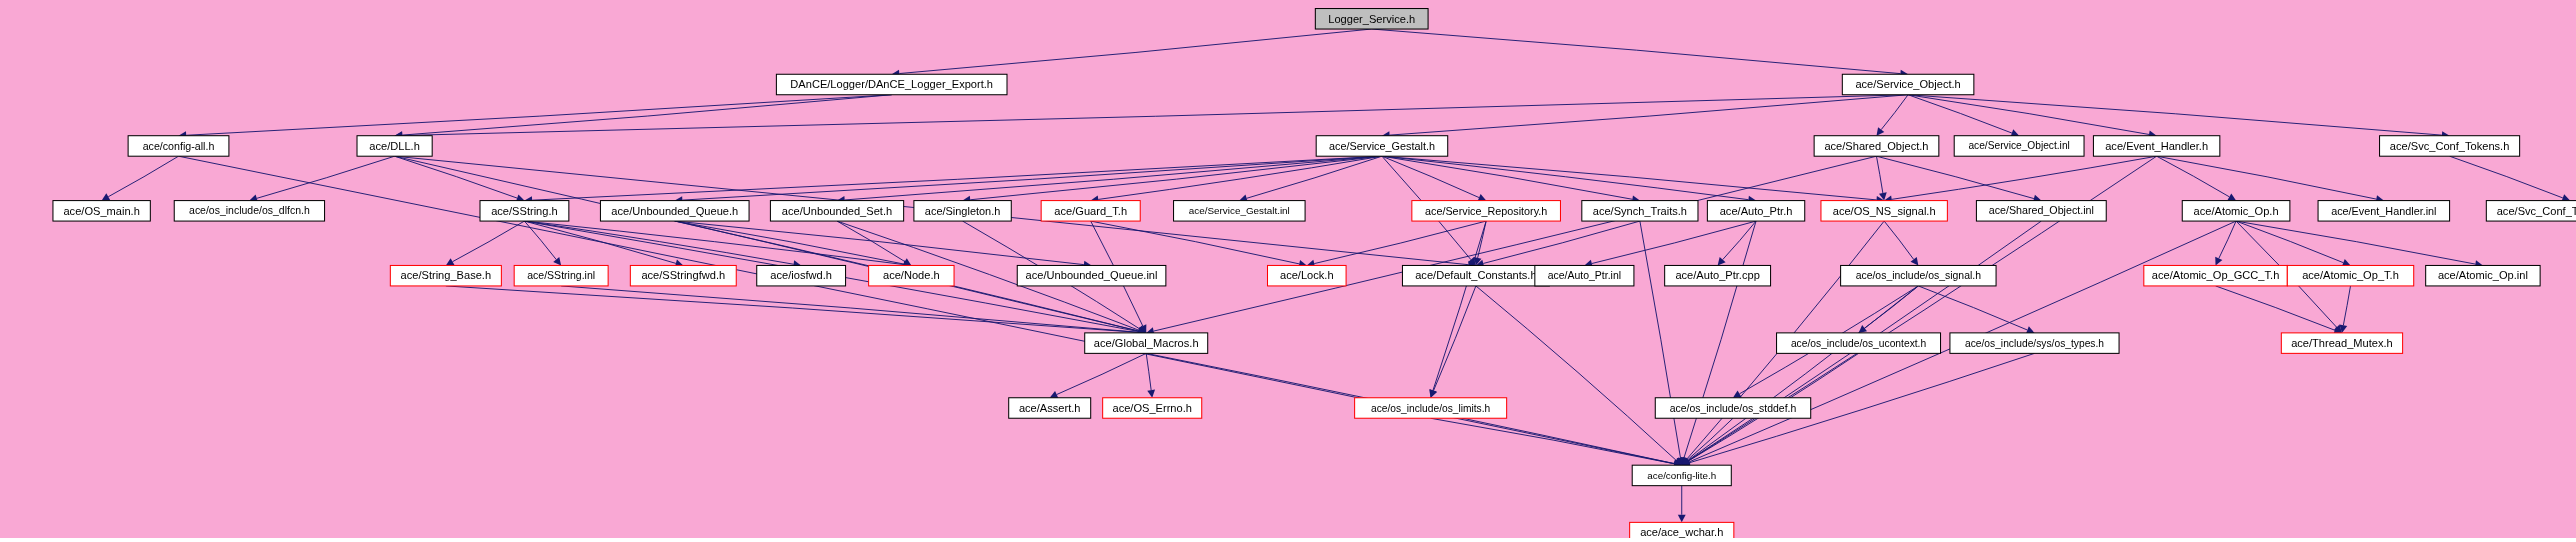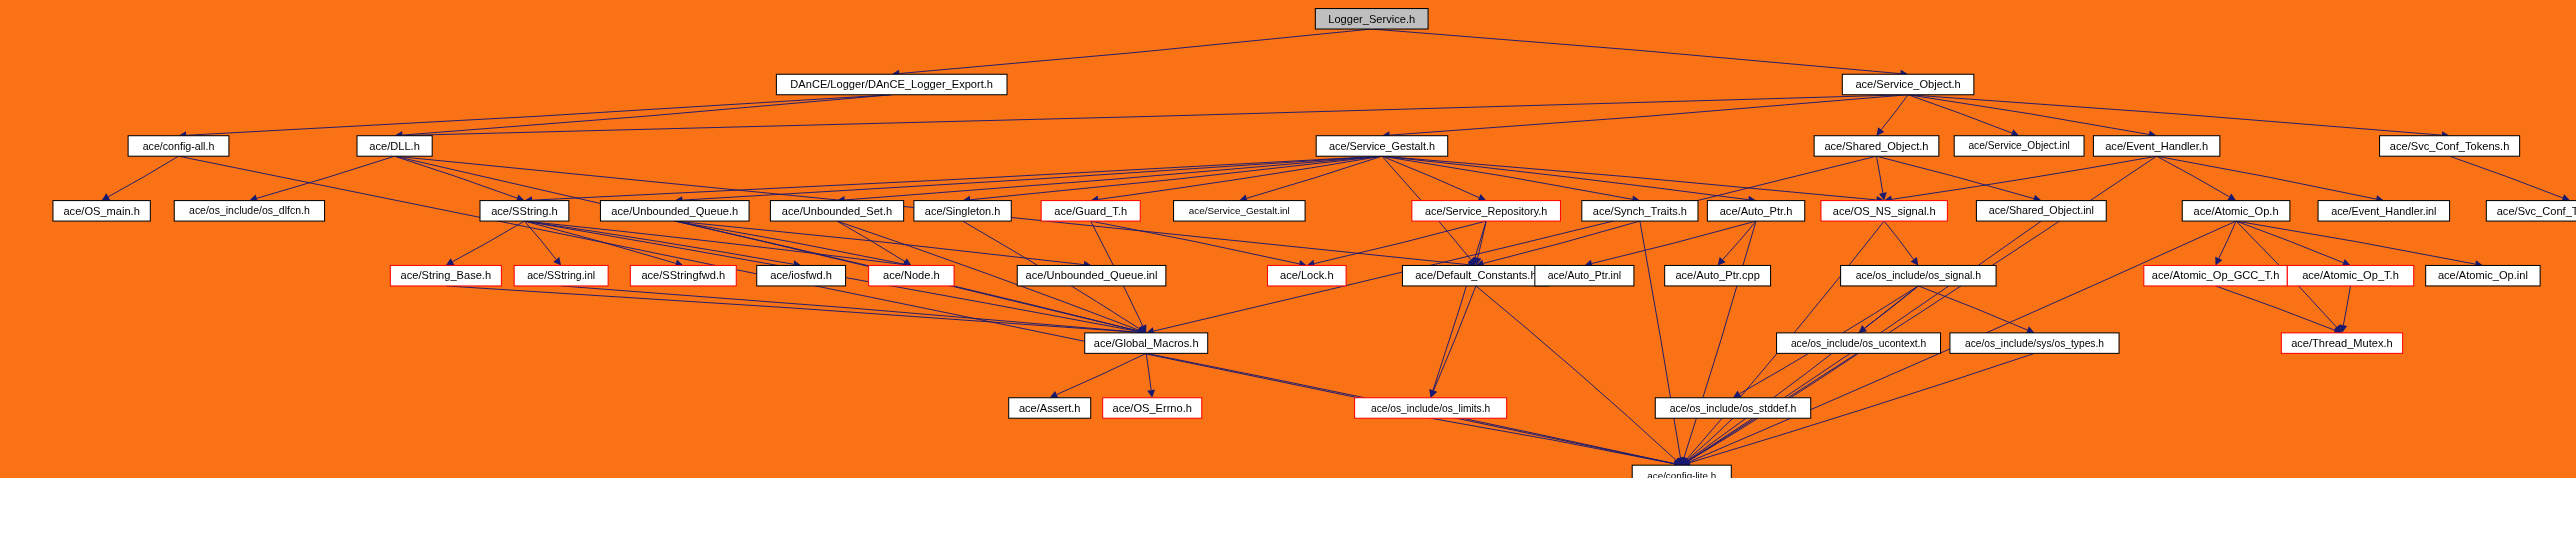--- a/index.html
+++ b/index.html
@@ -1,18 +1,18 @@
 <!DOCTYPE html>
 <html style="font-size:13.7px"><head>
 <meta charset="utf-8">
 <title>Include dependency graph</title>
 <style>
   html,body{margin:0;padding:0;background:#ffffff;}
   body{font-family:"Liberation Sans",sans-serif;}
-  #graph-wrap{position:relative;width:2576px;height:478px;overflow:hidden;background:#f97316;}
+  #graph-wrap{position:relative;width:2576px;height:538px;overflow:hidden;background:#f9a8d4;}
   svg#graph-svg{position:absolute;left:0;top:0;width:2576px;height:542px;display:block;}
   .node-box{stroke-width:1.2;}
   .node-label{font-family:"Liberation Sans",sans-serif;text-anchor:middle;dominant-baseline:middle;fill:#000000;}
   .edge-line{fill:none;stroke-width:1.1;}
   .edge-head{stroke:none;}
 </style>
 </head>
 <body>
 
 <div id="graph-wrap">

